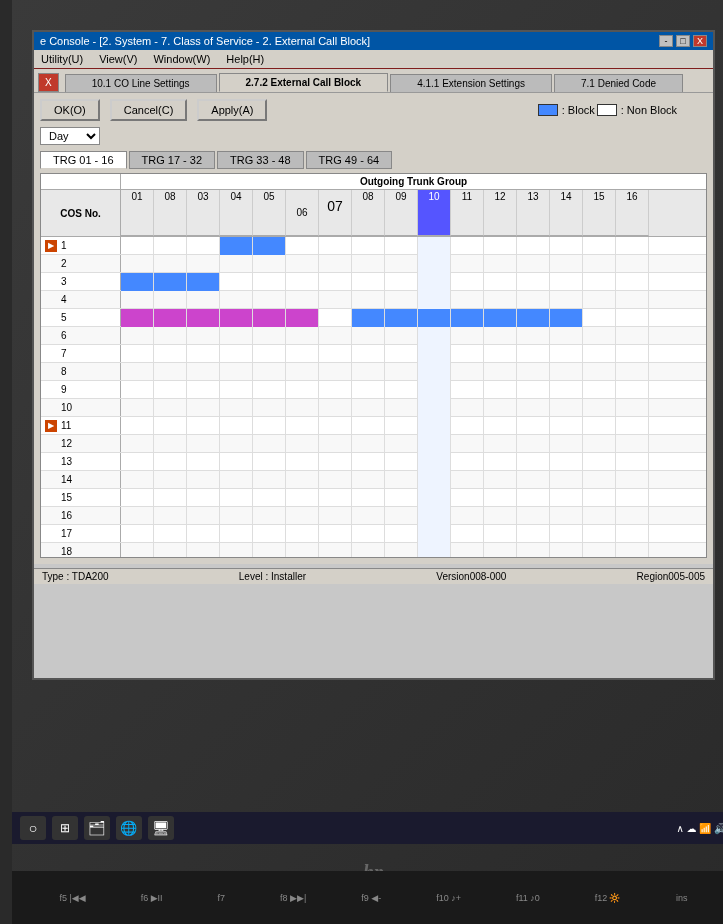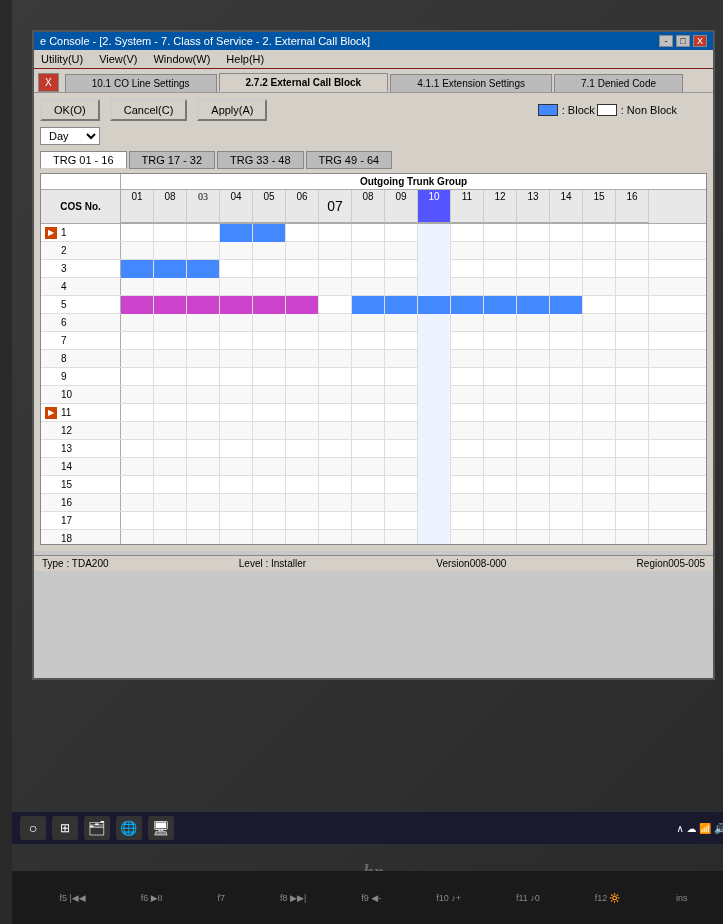--- a/index.html
+++ b/index.html
@@ -382,24 +382,24 @@
           <div style="flex:1;text-align:center;font-size:10px;font-weight:bold;padding:2px;">Outgoing Trunk Group</div>
         </div>
 
         <div style="display:flex; border-bottom:1px solid #aaa; background:#e8e8e8;">
           <div style="width:80px;min-width:80px;border-right:1px solid #aaa;display:flex;align-items:center;justify-content:center;">
             <span style="font-size:10px;font-weight:bold;">COS No.</span>
           </div>
           <div id="col-headers" style="display:flex;">
               <div class="col-header" style="width: 33px; min-width: 33px; text-align: center; font-size: 10px; padding: 1px 0px; border-right: 1px solid rgb(204, 204, 204); border-bottom: 1px solid rgb(170, 170, 170);">01</div>
               <div class="col-header" style="width: 33px; min-width: 33px; text-align: center; font-size: 10px; padding: 1px 0px; border-right: 1px solid rgb(204, 204, 204); border-bottom: 1px solid rgb(170, 170, 170);">08</div>
-              <div class="col-header" style="width: 33px; min-width: 33px; text-align: center; font-size: 10px; padding: 1px 0px; border-right: 1px solid rgb(204, 204, 204); border-bottom: 1px solid rgb(170, 170, 170); font-family: Liberation Serif, serif;">03</div>
+              <div class="col-header" style="width: 33px; min-width: 33px; text-align: center; font-size: 10px; padding: 1px 0px; border-right: 1px solid rgb(204, 204, 204); border-bottom: 1px solid rgb(170, 170, 170);">03</div>
               <div class="col-header" style="width: 33px; min-width: 33px; text-align: center; font-size: 10px; padding: 1px 0px; border-right: 1px solid rgb(204, 204, 204); border-bottom: 1px solid rgb(170, 170, 170);">04</div>
               <div class="col-header" style="width: 33px; min-width: 33px; text-align: center; font-size: 10px; padding: 1px 0px; border-right: 1px solid rgb(204, 204, 204); border-bottom: 1px solid rgb(170, 170, 170);">05</div>
-              <div class="col-header" style="width: 33px; min-width: 33px; text-align: center; font-size: 10px; padding: 1px 0px; border-right: 1px solid rgb(204, 204, 204); border-bottom: 1px solid rgb(170, 170, 170);">06</div>
+              <div class="col-header" style="width: 33px; min-width: 33px; text-align: center; font-size: 10px; padding: 17px 0px; border-right: 1px solid rgb(204, 204, 204); border-bottom: 1px solid rgb(170, 170, 170);">06</div>
               <div class="col-header" style="width: 33px; min-width: 33px; text-align: center; font-size: 14px; padding: 8px 0px; border-right: 1px solid rgb(204, 204, 204); border-bottom: 1px solid rgb(170, 170, 170);">07</div>
               <div class="col-header" style="width: 33px; min-width: 33px; text-align: center; font-size: 10px; padding: 1px 0px; border-right: 1px solid rgb(204, 204, 204); border-bottom: 1px solid rgb(170, 170, 170);">08</div>
               <div class="col-header" style="width: 33px; min-width: 33px; text-align: center; font-size: 10px; padding: 1px 0px; border-right: 1px solid rgb(204, 204, 204); border-bottom: 1px solid rgb(170, 170, 170);">09</div>
               <div class="col-header highlighted" style="width: 33px; min-width: 33px; text-align: center; font-size: 10px; padding: 1px 0px; border-right: 1px solid rgb(204, 204, 204); border-bottom: 1px solid rgb(170, 170, 170);">10</div>
               <div class="col-header" style="width: 33px; min-width: 33px; text-align: center; font-size: 10px; padding: 1px 0px; border-right: 1px solid rgb(204, 204, 204); border-bottom: 1px solid rgb(170, 170, 170);">11</div>
               <div class="col-header" style="width: 33px; min-width: 33px; text-align: center; font-size: 10px; padding: 1px 0px; border-right: 1px solid rgb(204, 204, 204); border-bottom: 1px solid rgb(170, 170, 170);">12</div>
               <div class="col-header" style="width: 33px; min-width: 33px; text-align: center; font-size: 10px; padding: 1px 0px; border-right: 1px solid rgb(204, 204, 204); border-bottom: 1px solid rgb(170, 170, 170);">13</div>
               <div class="col-header" style="width: 33px; min-width: 33px; text-align: center; font-size: 10px; padding: 1px 0px; border-right: 1px solid rgb(204, 204, 204); border-bottom: 1px solid rgb(170, 170, 170);">14</div>
               <div class="col-header" style="width: 33px; min-width: 33px; text-align: center; font-size: 10px; padding: 1px 0px; border-right: 1px solid rgb(204, 204, 204); border-bottom: 1px solid rgb(170, 170, 170);">15</div>
               <div class="col-header" style="width: 33px; min-width: 33px; text-align: center; font-size: 10px; padding: 1px 0px; border-right: 1px solid rgb(204, 204, 204); border-bottom: 1px solid rgb(170, 170, 170);">16</div>

